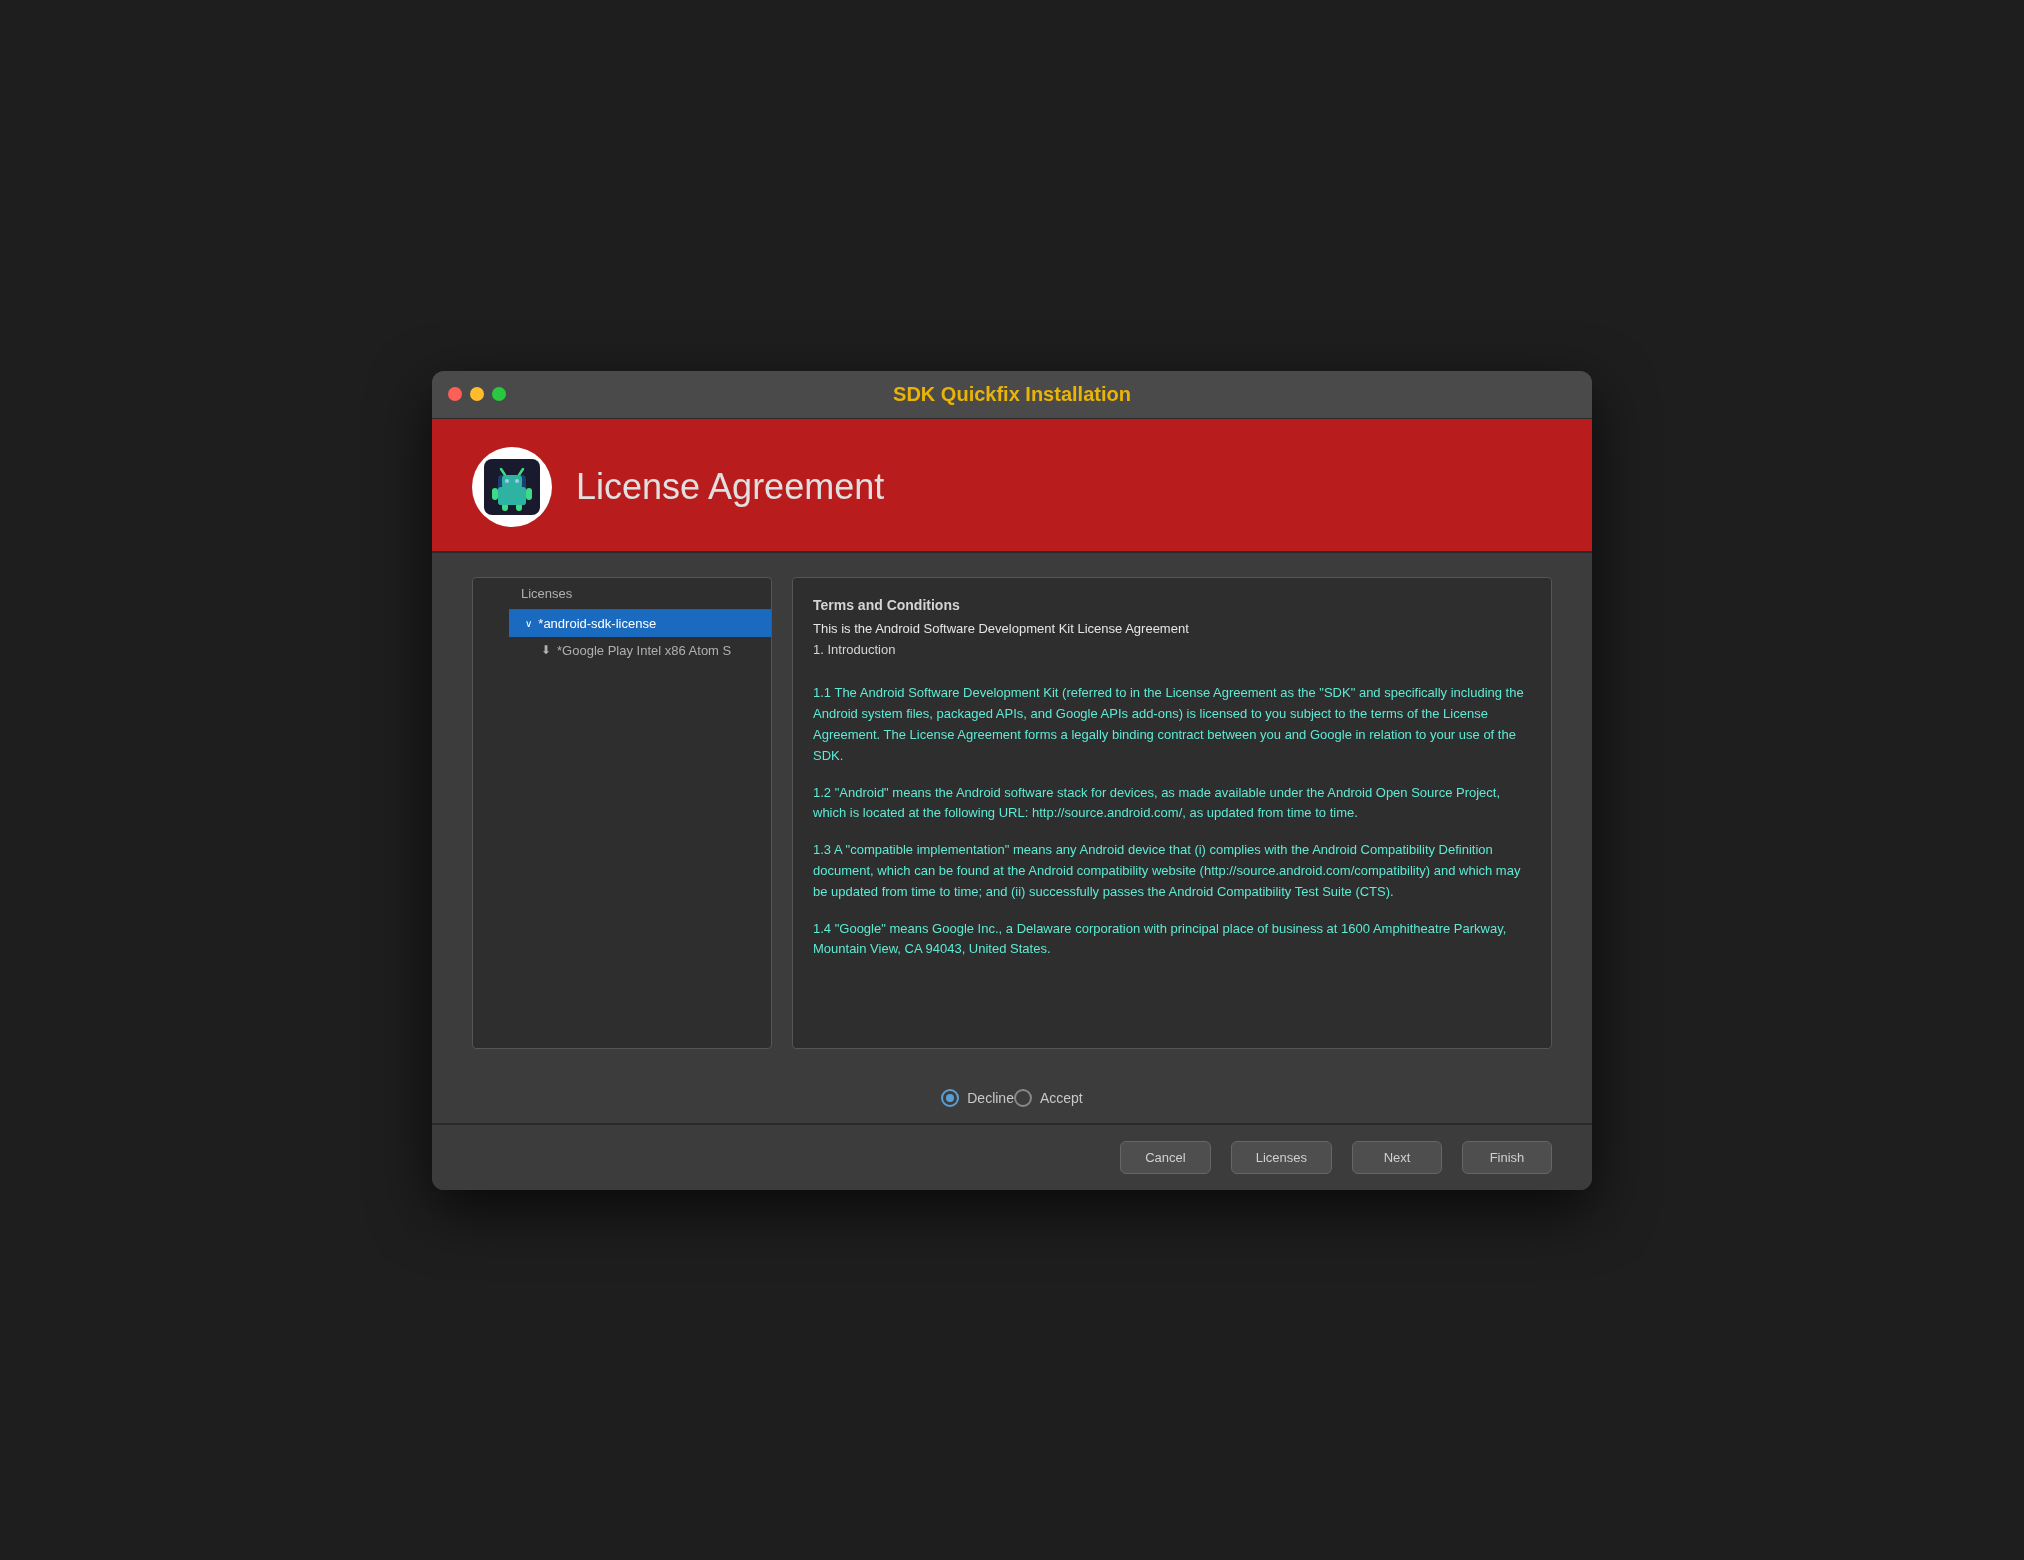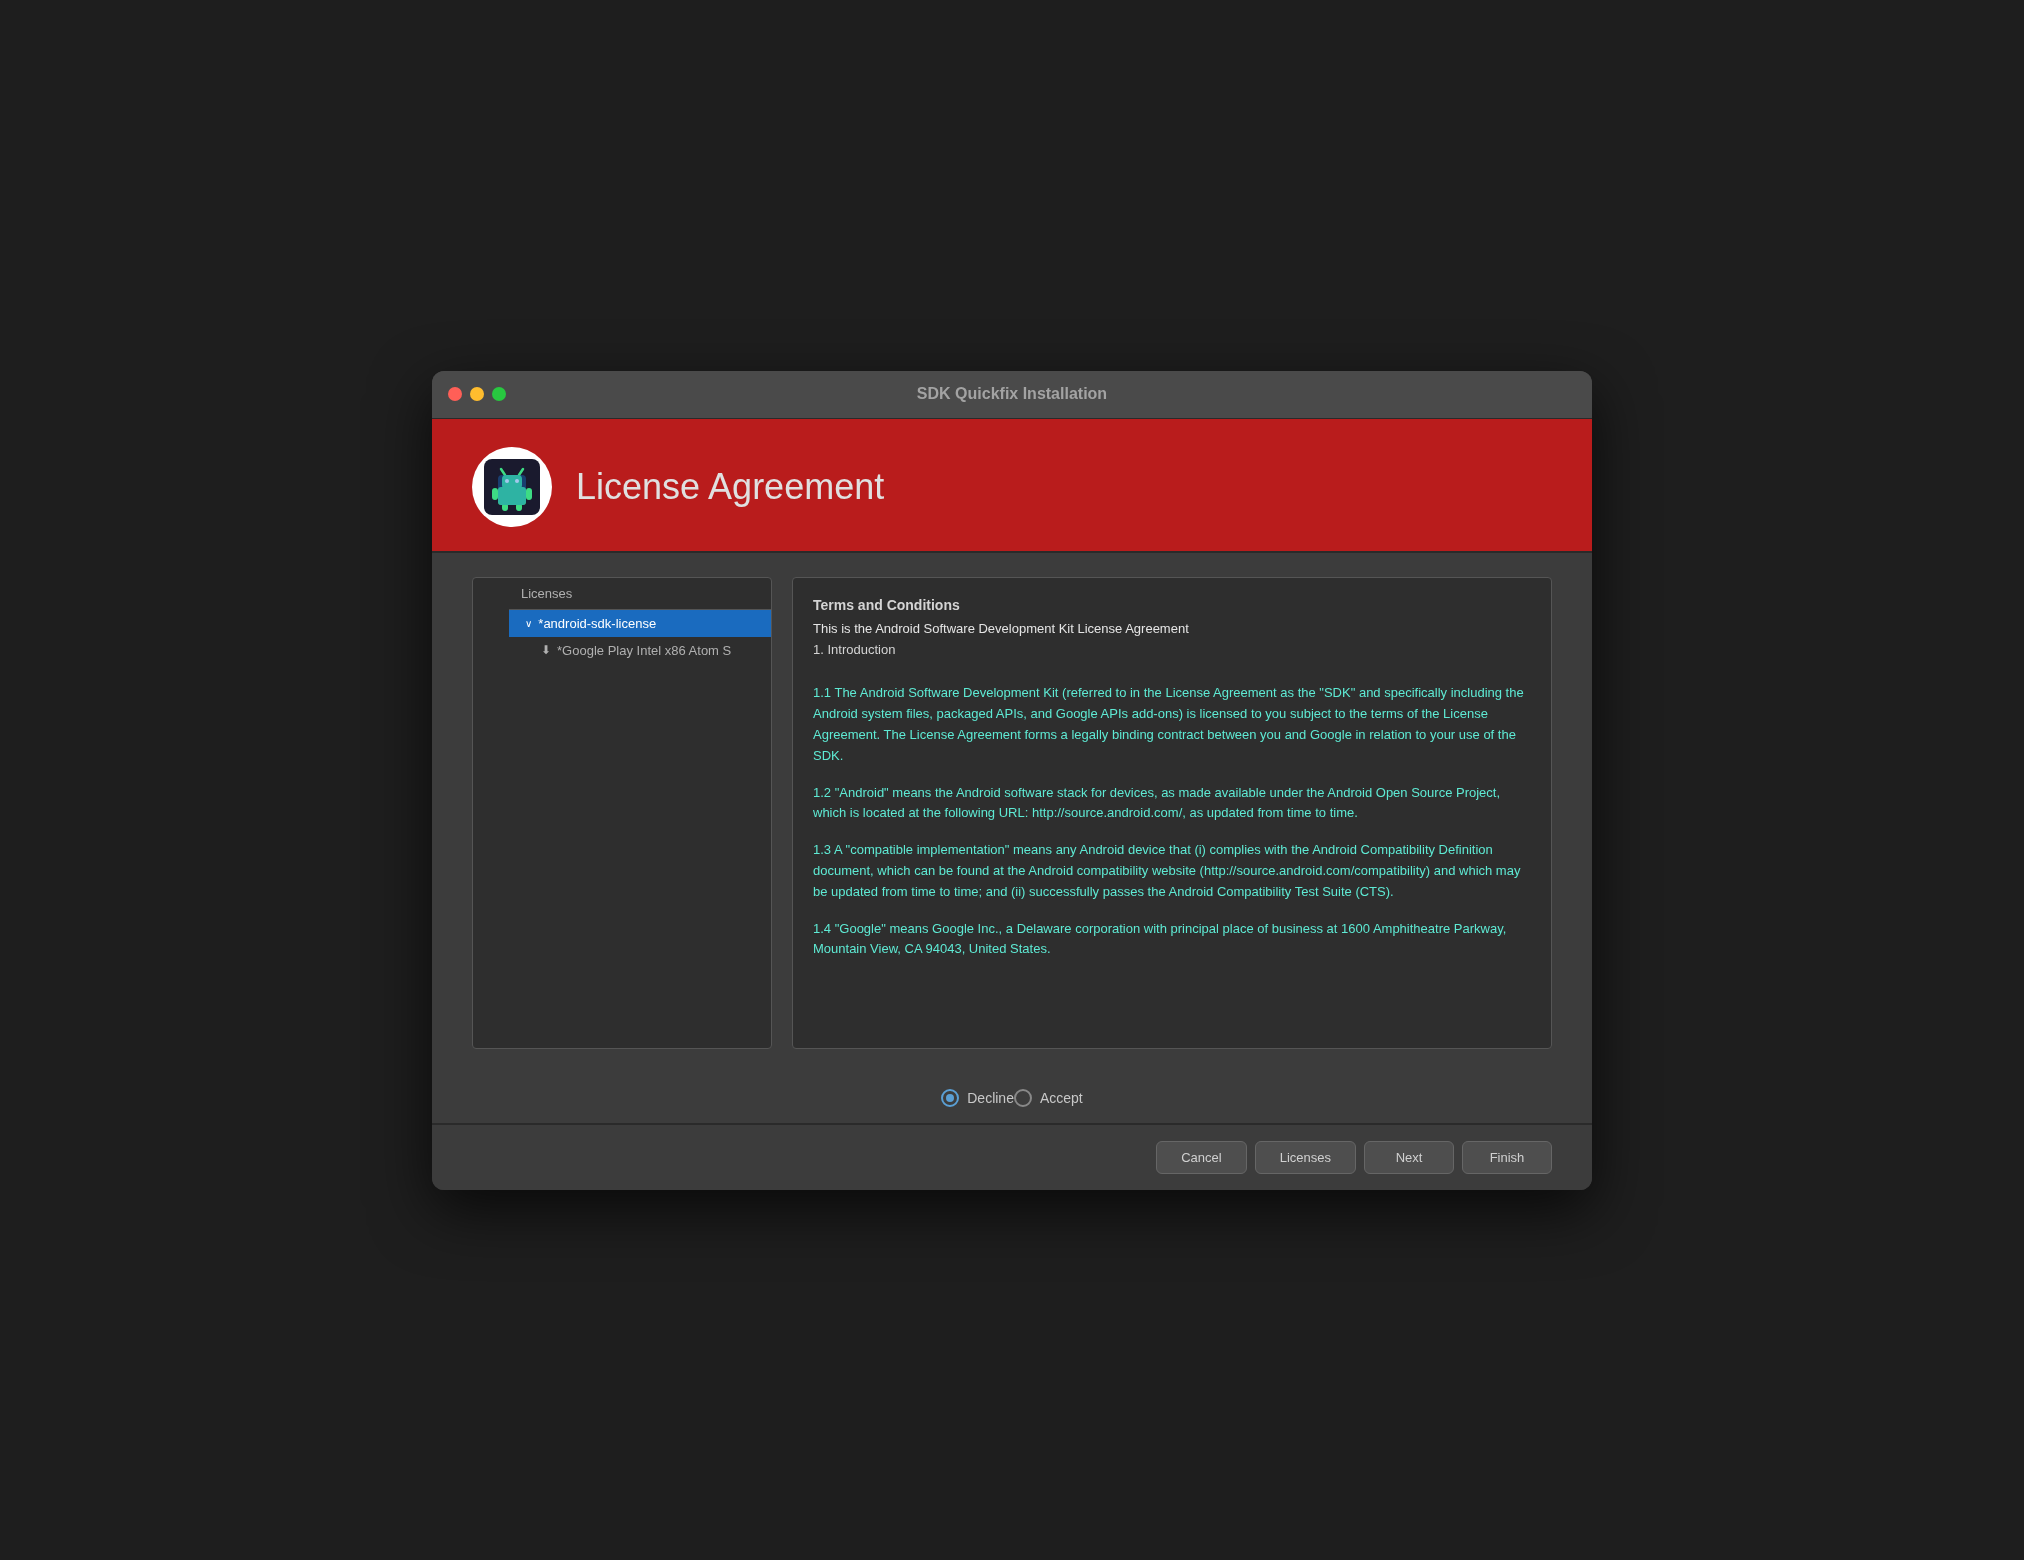--- a/index.html
+++ b/index.html
@@ -49,22 +49,22 @@
     }
 
     .traffic-light.close { background: #ff5f57; }
     .traffic-light.minimize { background: #ffbd2e; }
     .traffic-light.maximize { background: #28c840; }
 
     .title-bar-title {
       position: absolute;
       left: 50%;
       transform: translateX(-50%);
-      color: #a3a3a3;
-      font-size: 16px;
+      color: #eab308;
+      font-size: 20px;
       font-weight: 600;
     }
 
     .header {
       background: #b91c1c;
       padding: 28px 40px 24px 40px;
       display: flex;
       align-items: center;
       gap: 24px;
       border-bottom: 1px solid #2a2a2a;
@@ -218,21 +218,21 @@
       height: 8px;
       border-radius: 50%;
       background: #5a9fd4;
     }
 
     .footer {
       padding: 16px 40px;
       display: flex;
       justify-content: flex-end;
       align-items: center;
-      gap: 8px;
+      gap: 20px;
       border-top: 1px solid #2a2a2a;
       background: #3c3c3c;
     }
 
     .btn {
       padding: 8px 24px;
       border-radius: 6px;
       border: 1px solid #666;
       background: #4e4e4e;
       color: #d0d0d0;

